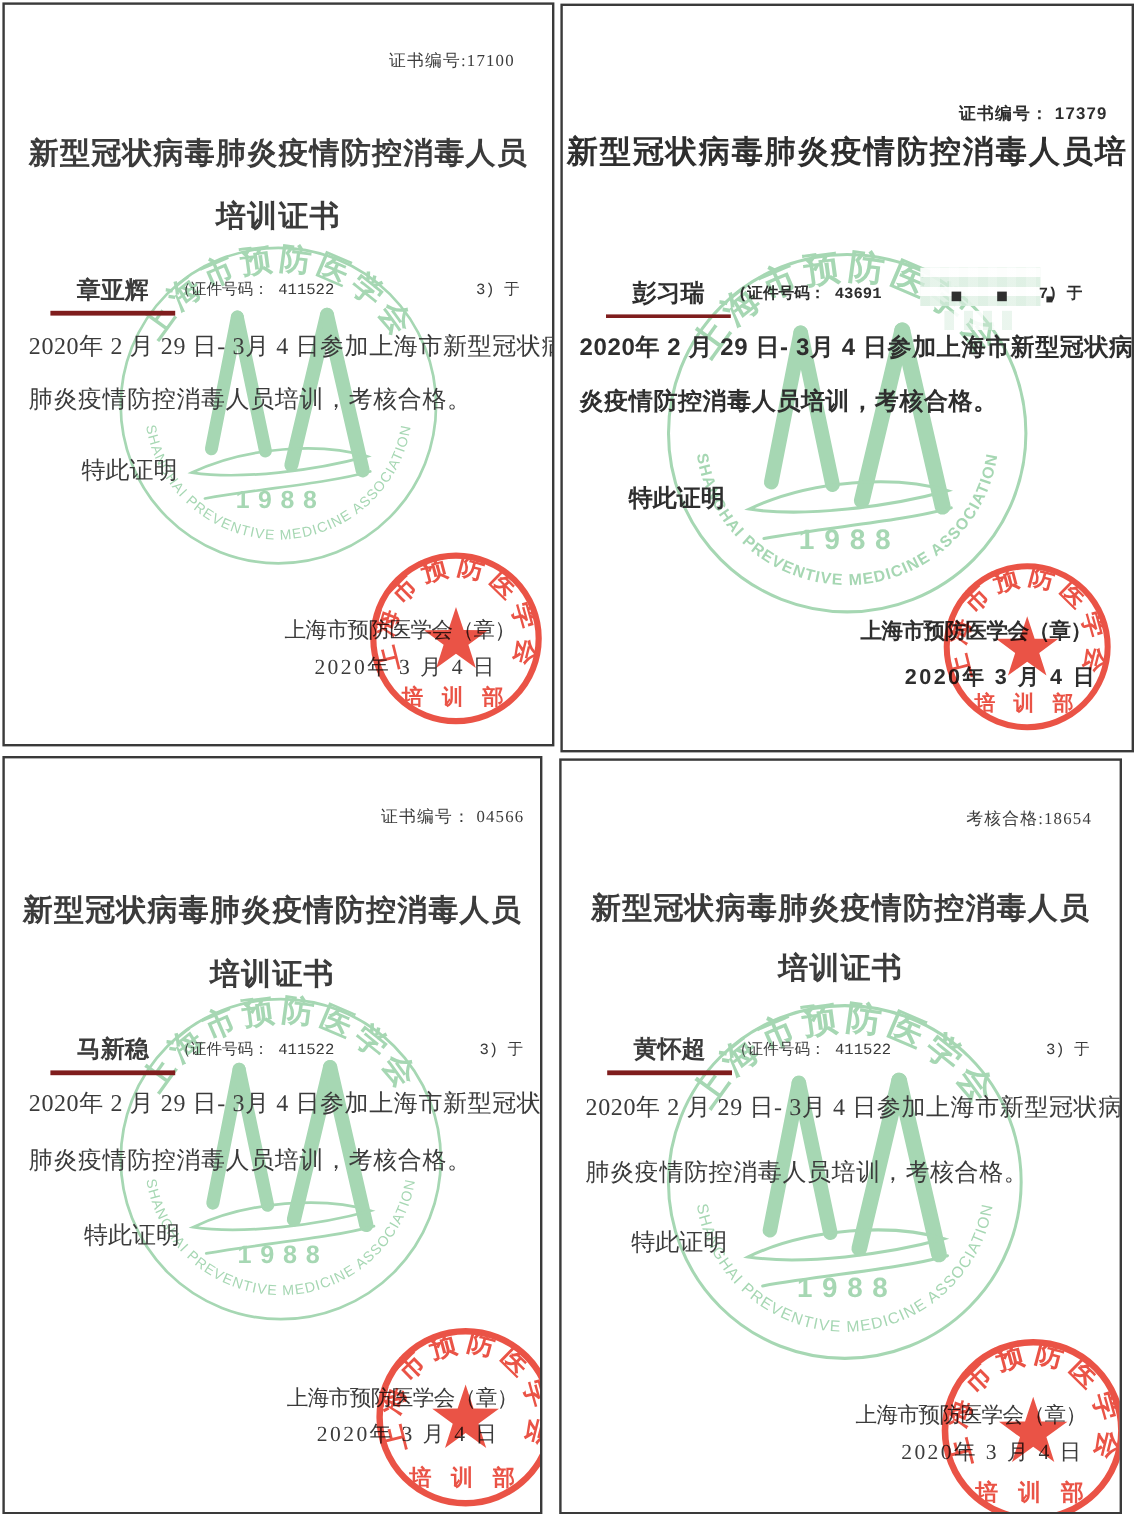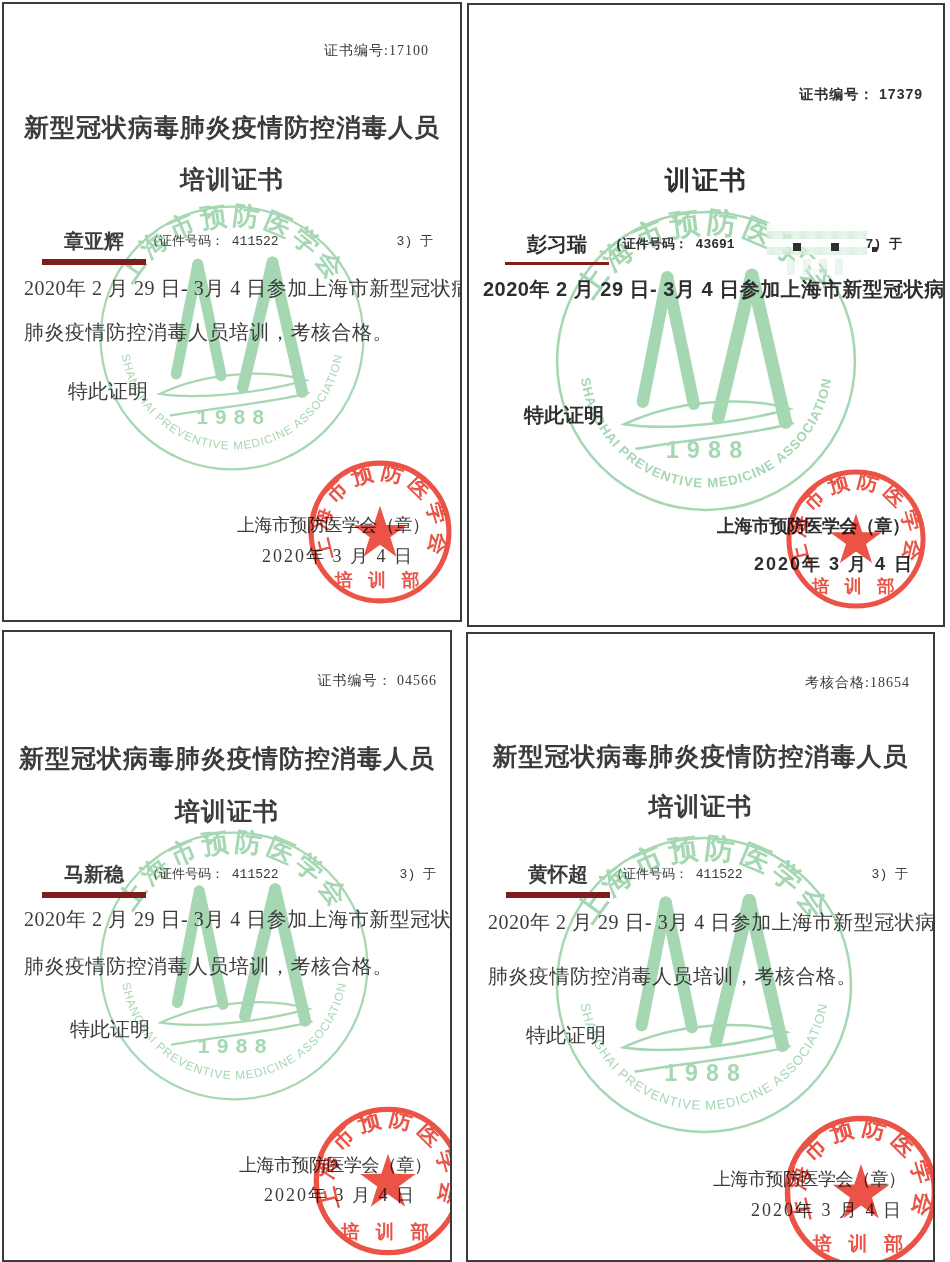--- a/index.html
+++ b/index.html
@@ -7,21 +7,21 @@
          font-family:"Liberation Serif",serif;color:#3b3b3b;}
   .cert{position:absolute;background:#fff;border:2px solid #3a3a3a;box-sizing:border-box;overflow:hidden;}
   #c1{left:2px;top:2px;width:460px;height:620px;}
   #c2{left:467px;top:3px;width:478px;height:624px;font-family:"Liberation Sans",sans-serif;font-weight:700;color:#2e2e2e;}
   #c3{left:2px;top:630px;width:450px;height:632px;}
   #c4{left:466px;top:632px;width:469px;height:630px;}
   .abs{position:absolute;white-space:nowrap;z-index:3;}
   .serial{font-size:14px;letter-spacing:1px;}
   .title{width:100%;left:0;text-align:center;font-size:25px;font-weight:700;letter-spacing:1px;}
   #c2 .title{font-size:26px;letter-spacing:1.5px;}
-  .name{text-align:center;border-bottom:6px solid #7f1d1d;padding-bottom:4px;font-size:20px;font-weight:700;}
+  .name{text-align:center;border-bottom:4px solid #7f1d1d;padding-bottom:4px;font-size:20px;font-weight:700;}
   #c2 .name{border-bottom-width:3px;}
   .idtext{font-size:13px;font-family:Liberation Mono, monospace;}
   .bodyln{font-size:20px;letter-spacing:.5px;}
   .certify{font-size:20px;}
   .issuer{font-size:18px;letter-spacing:-.5px;}
   .idate{font-size:18px;letter-spacing:2px;}
   .wm{position:absolute;z-index:1;}
   .stamp{position:absolute;z-index:4;mix-blend-mode:multiply;opacity:.88;}
   .wm-cn{font-size:29px;letter-spacing:5px;font-weight:600;fill:#a6d7b3;font-family:"Liberation Serif",serif;}
   .wm-en{font-size:13px;letter-spacing:1px;fill:#a6d7b3;font-family:"Liberation Sans",sans-serif;}
@@ -99,25 +99,26 @@
     </svg>
     <div class="mosaic" style="left:298px;top:218px;width:100px;height:32px;background:
       repeating-linear-gradient(0deg, rgba(214,236,221,.55) 0 8px, rgba(255,255,255,.9) 8px 16px),
       repeating-linear-gradient(90deg, rgba(214,236,221,.5) 0 8px, rgba(250,253,251,.85) 8px 16px);"></div>
     <div class="mosaic" style="left:318px;top:254px;width:62px;height:16px;background:
       repeating-linear-gradient(90deg, rgba(214,236,221,.5) 0 8px, rgba(255,255,255,.9) 8px 16px);"></div>
     <div class="darksq" style="left:324px;top:238px;width:8px;height:8px;"></div>
     <div class="darksq" style="left:362px;top:238px;width:8px;height:8px;"></div>
     <div class="darksq" style="left:403px;top:242px;width:5px;height:5px;"></div>
     <div class="abs serial" style="right:20px;top:34px;margin-top:47px;">证书编号： 17379</div>
-    <div class="abs title" style="top:158px;">训证书</div>
+    <div class="abs title" style="top:104px;">新型冠状病毒肺炎疫情防控消毒人员培</div>
     <div class="abs name" style="left:36px;top:226px;width:104px;">彭习瑞</div>
     <div class="abs idtext" style="left:146px;top:230px;">(证件号码： 43691</div>
     <div class="abs idtext" style="right:41px;top:230px;">7) 于</div>
     <div class="abs bodyln" style="left:14px;top:271px;">2020年 2 月 29 日- 3月 4 日参加上海市新型冠状病毒肺</div>
+    <div class="abs bodyln" style="left:14px;top:316px;">炎疫情防控消毒人员培训，考核合格。</div>
     <div class="abs certify" style="left:55px;top:397px;">特此证明</div>
     <div class="abs issuer" style="left:248px;top:509px;">上海市预防医学会（章）</div>
     <div class="abs idate" style="left:285px;top:547px;">2020年 3 月 4 日</div>
   </div>
 
   <div class="cert" id="c3">
     <svg class="wm" style="left:93px;top:197px;" width="274" height="274" viewBox="0 0 300 300">
       <circle cx="150" cy="150" r="146" fill="none" stroke="#a6d7b3" stroke-width="2.5"></circle>
       <path id="tA3" d="M 24,150 A 126,126 0 0 1 276,150" fill="none"></path>
       <path id="bA3" d="M 26,150 A 124,124 0 0 0 274,150" fill="none"></path>

